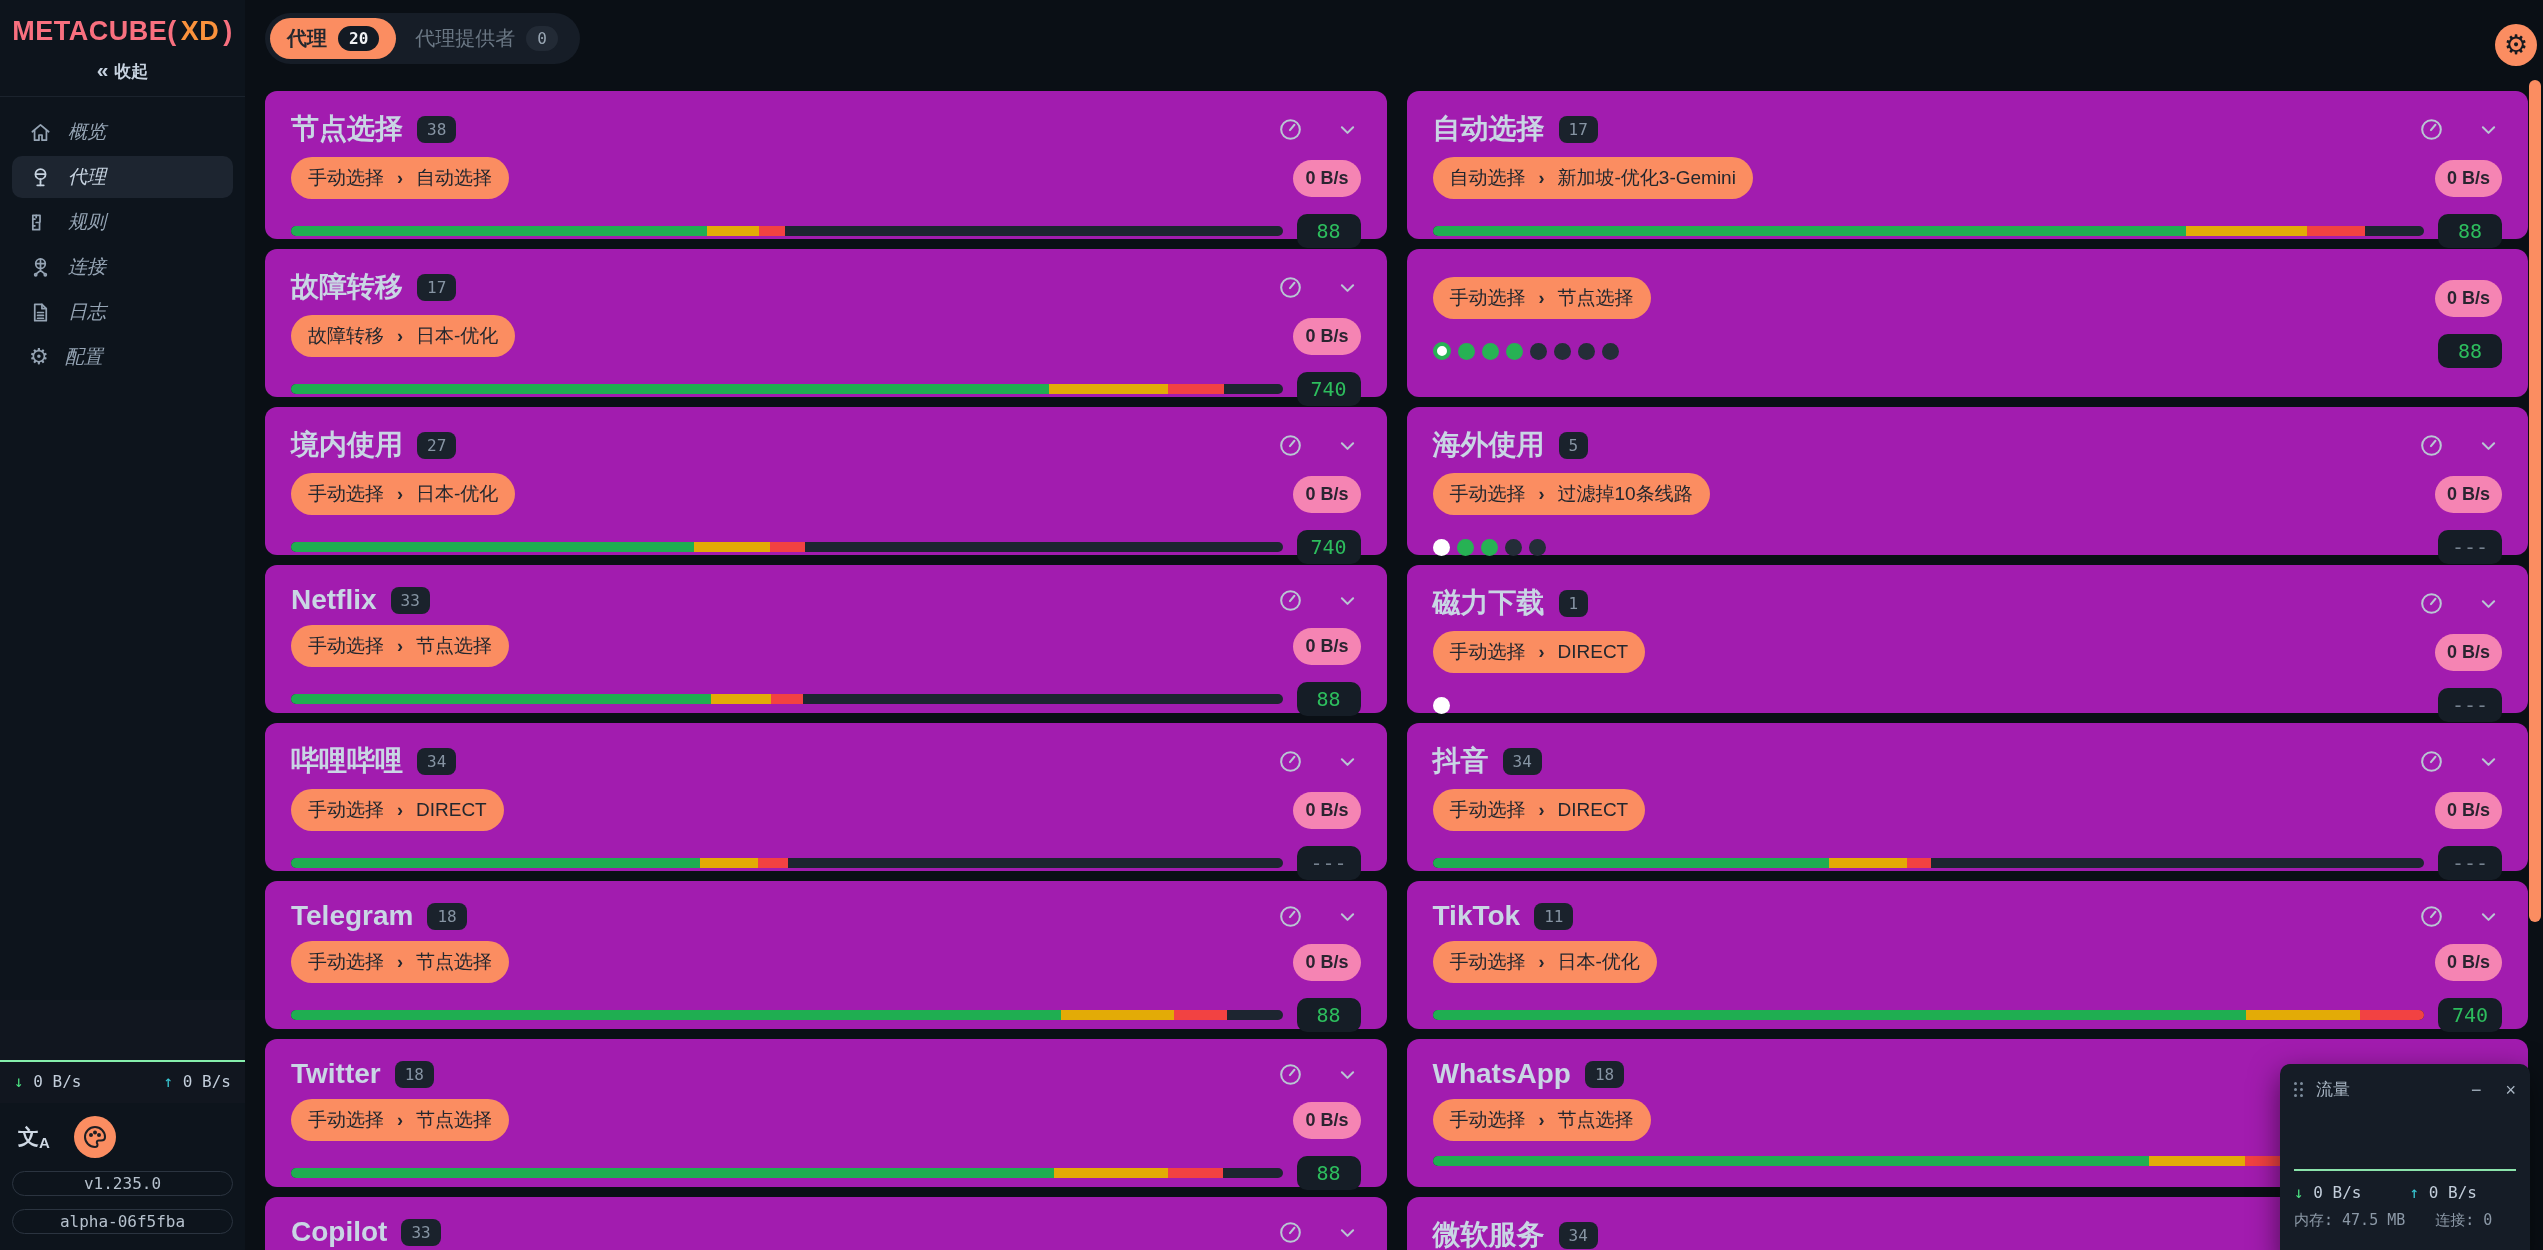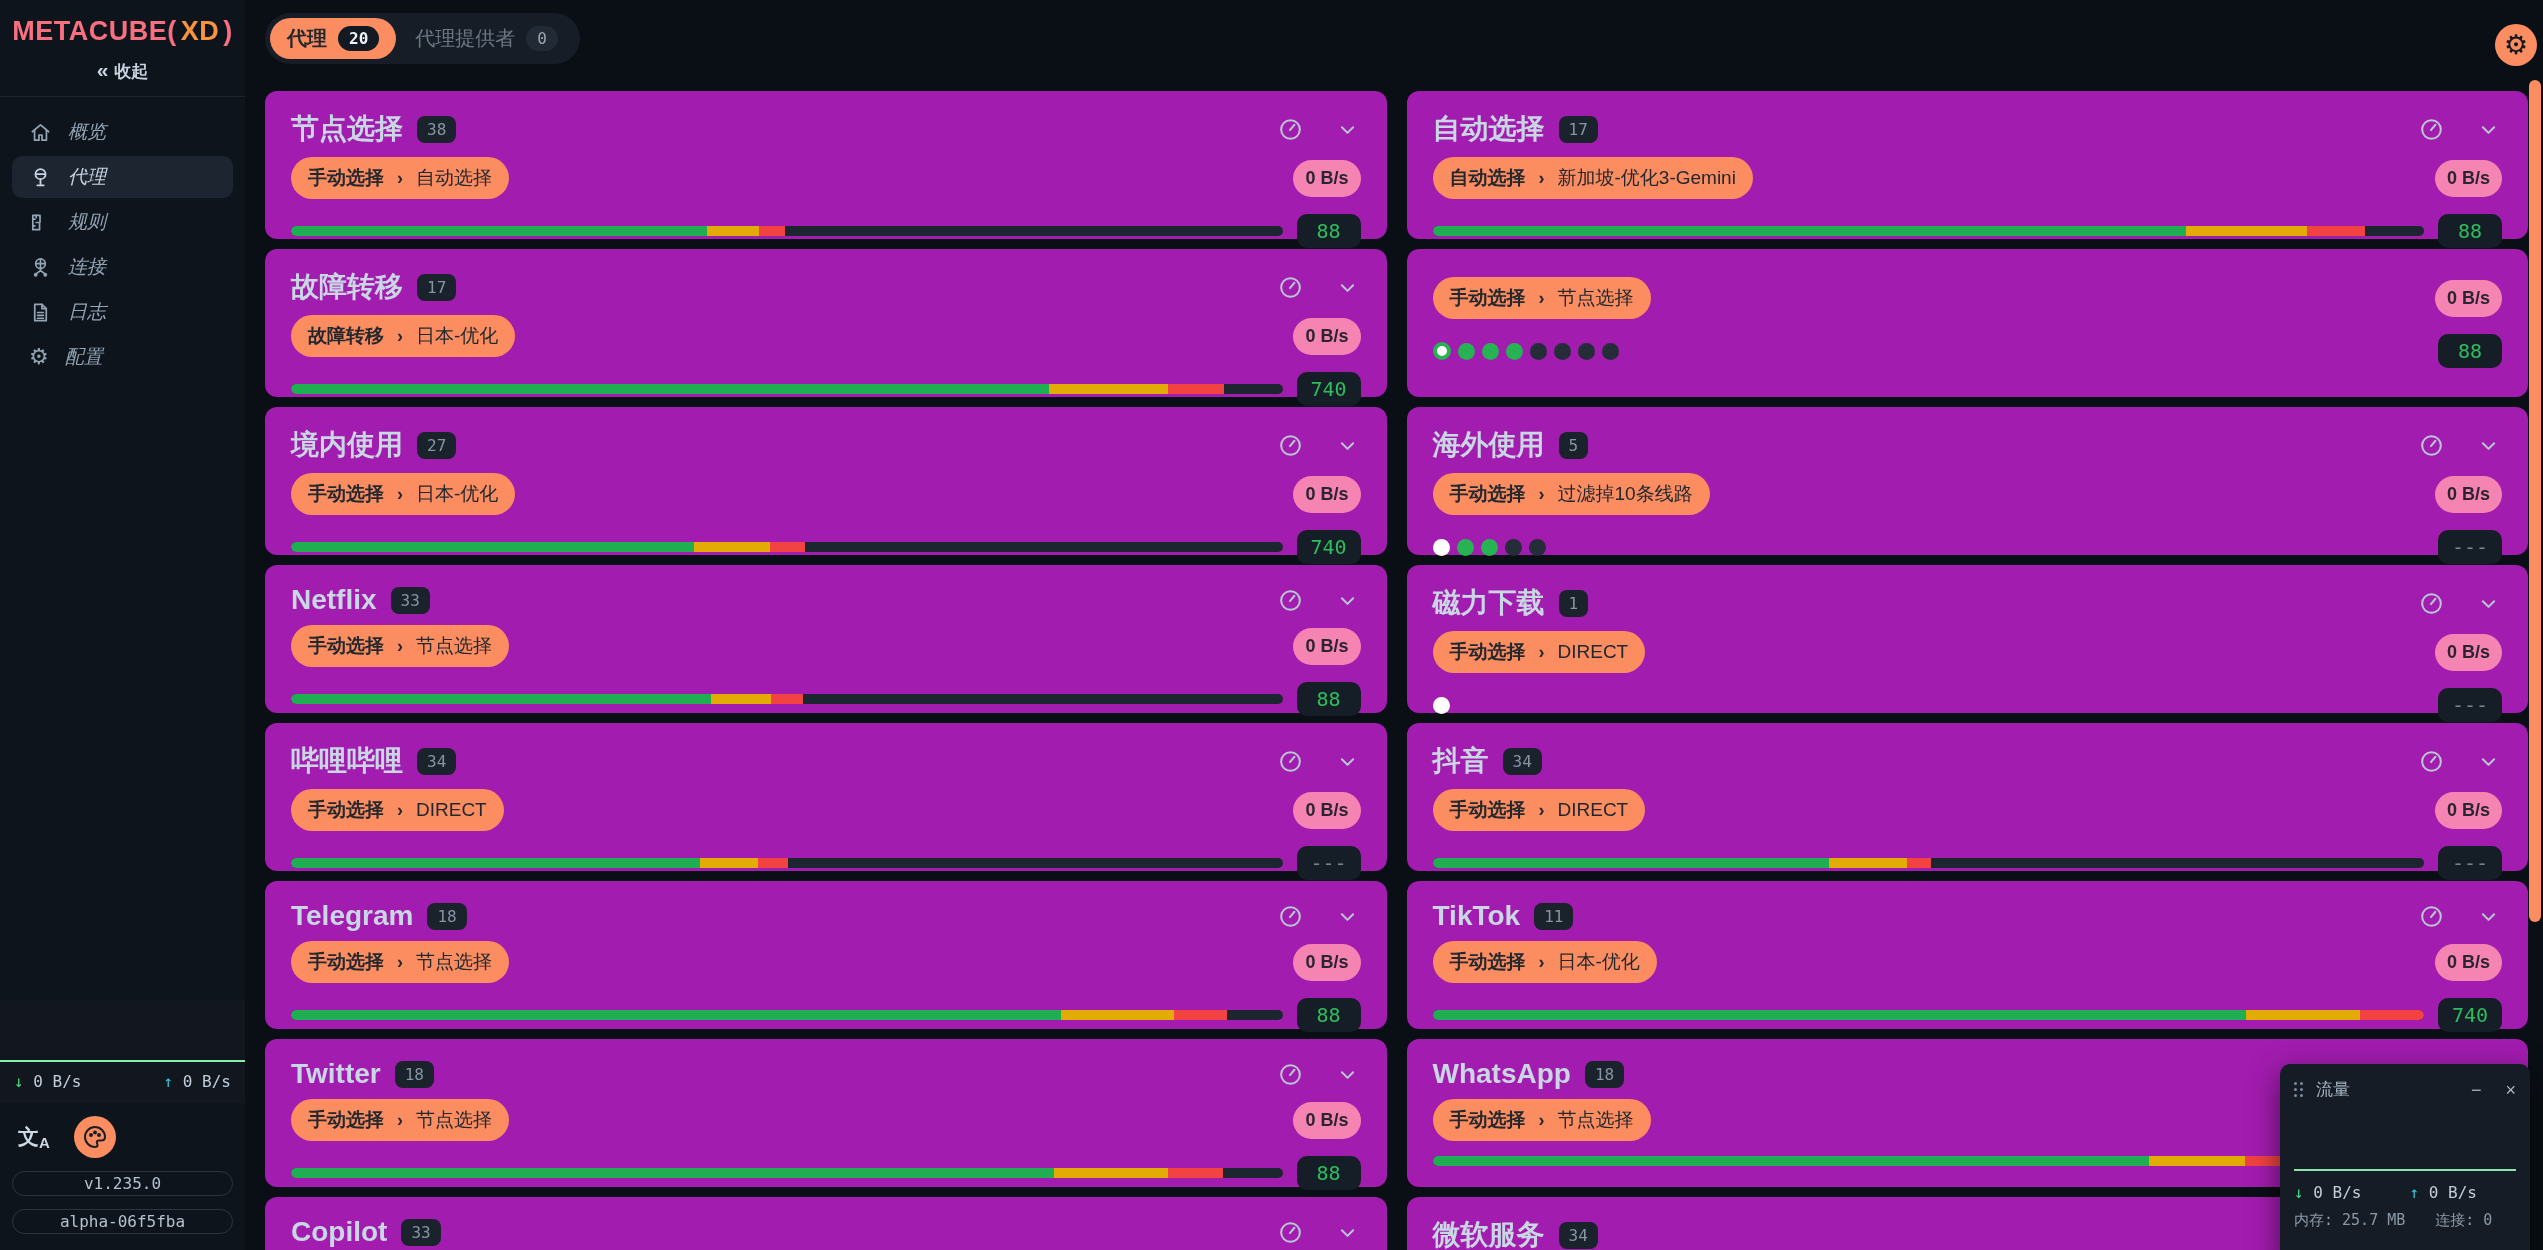--- a/index.html
+++ b/index.html
@@ -52,21 +52,21 @@
   .grid { margin:25px 15px 0 20px; display:grid; grid-template-columns:1fr 1fr; column-gap:20px; row-gap:10px; }
   .card { height:148px; background:#a21caf; border-radius:12px; padding:19px 26px; }
   .card-head { display:flex; align-items:center; }
   .card-title { font-size:28px; font-weight:600; color:#c9d6e4; }
   .card-count { margin-left:14px; background:#1a222c; color:#8694a3; border-radius:8px; padding:4px 10px; font-size:16px; font-family:"DejaVu Sans Mono","Liberation Mono",monospace; }
   .card-icons { margin-left:auto; display:flex; gap:30px; color:#b9c6d3; align-items:center; }
   .card-icons svg { width:27px; height:27px; cursor:pointer; }
 
   .card-mid { margin-top:9px; display:flex; justify-content:space-between; align-items:center; }
   .sel-pill { display:inline-flex; align-items:center; gap:13px; background:#fb8d61; border-radius:999px; padding:8px 17px; color:#23272e; font-size:19px; }
-  .sel-type { font-weight:700; }
+  .sel-type { font-weight:400; }
   .sel-arrow { font-weight:700; font-size:18px; }
   .sel-name { font-weight:500; }
   .speed-pill { background:#f584b3; color:#2a2430; border-radius:999px; padding:8px 12px; font-size:18px; font-weight:700; white-space:nowrap; }
 
   .card-bot { margin-top:15px; display:flex; align-items:center; gap:14px; }
   .track { flex:1; height:10px; border-radius:999px; background:#1d2530; overflow:hidden; display:flex; }
   .seg-g { background:#1fae51; } .seg-y { background:#e3ab06; } .seg-r { background:#f24242; }
   .dots { flex:1; display:flex; gap:7px; align-items:center; }
   .dot { width:17px; height:17px; border-radius:50%; }
   .dot.green { background:#27b254; }
@@ -738,18 +738,18 @@
       <span>−</span>
       <span>×</span>
     </span>
   </div>
   <div class="fp-chart"></div>
   <div class="fp-speeds">
     <span><span class="dn-arrow">↓</span> <span>0 B/s</span></span>
     <span><span class="up-arrow">↑</span> <span>0 B/s</span></span>
   </div>
   <div class="fp-stats">
-    <span>内存: 25.7 MB</span>
+    <span>内存: 47.5 MB</span>
     <span>连接: 0</span>
   </div>
 </div>
 
 <div class="scrollbar"></div>
 
 </body></html>

